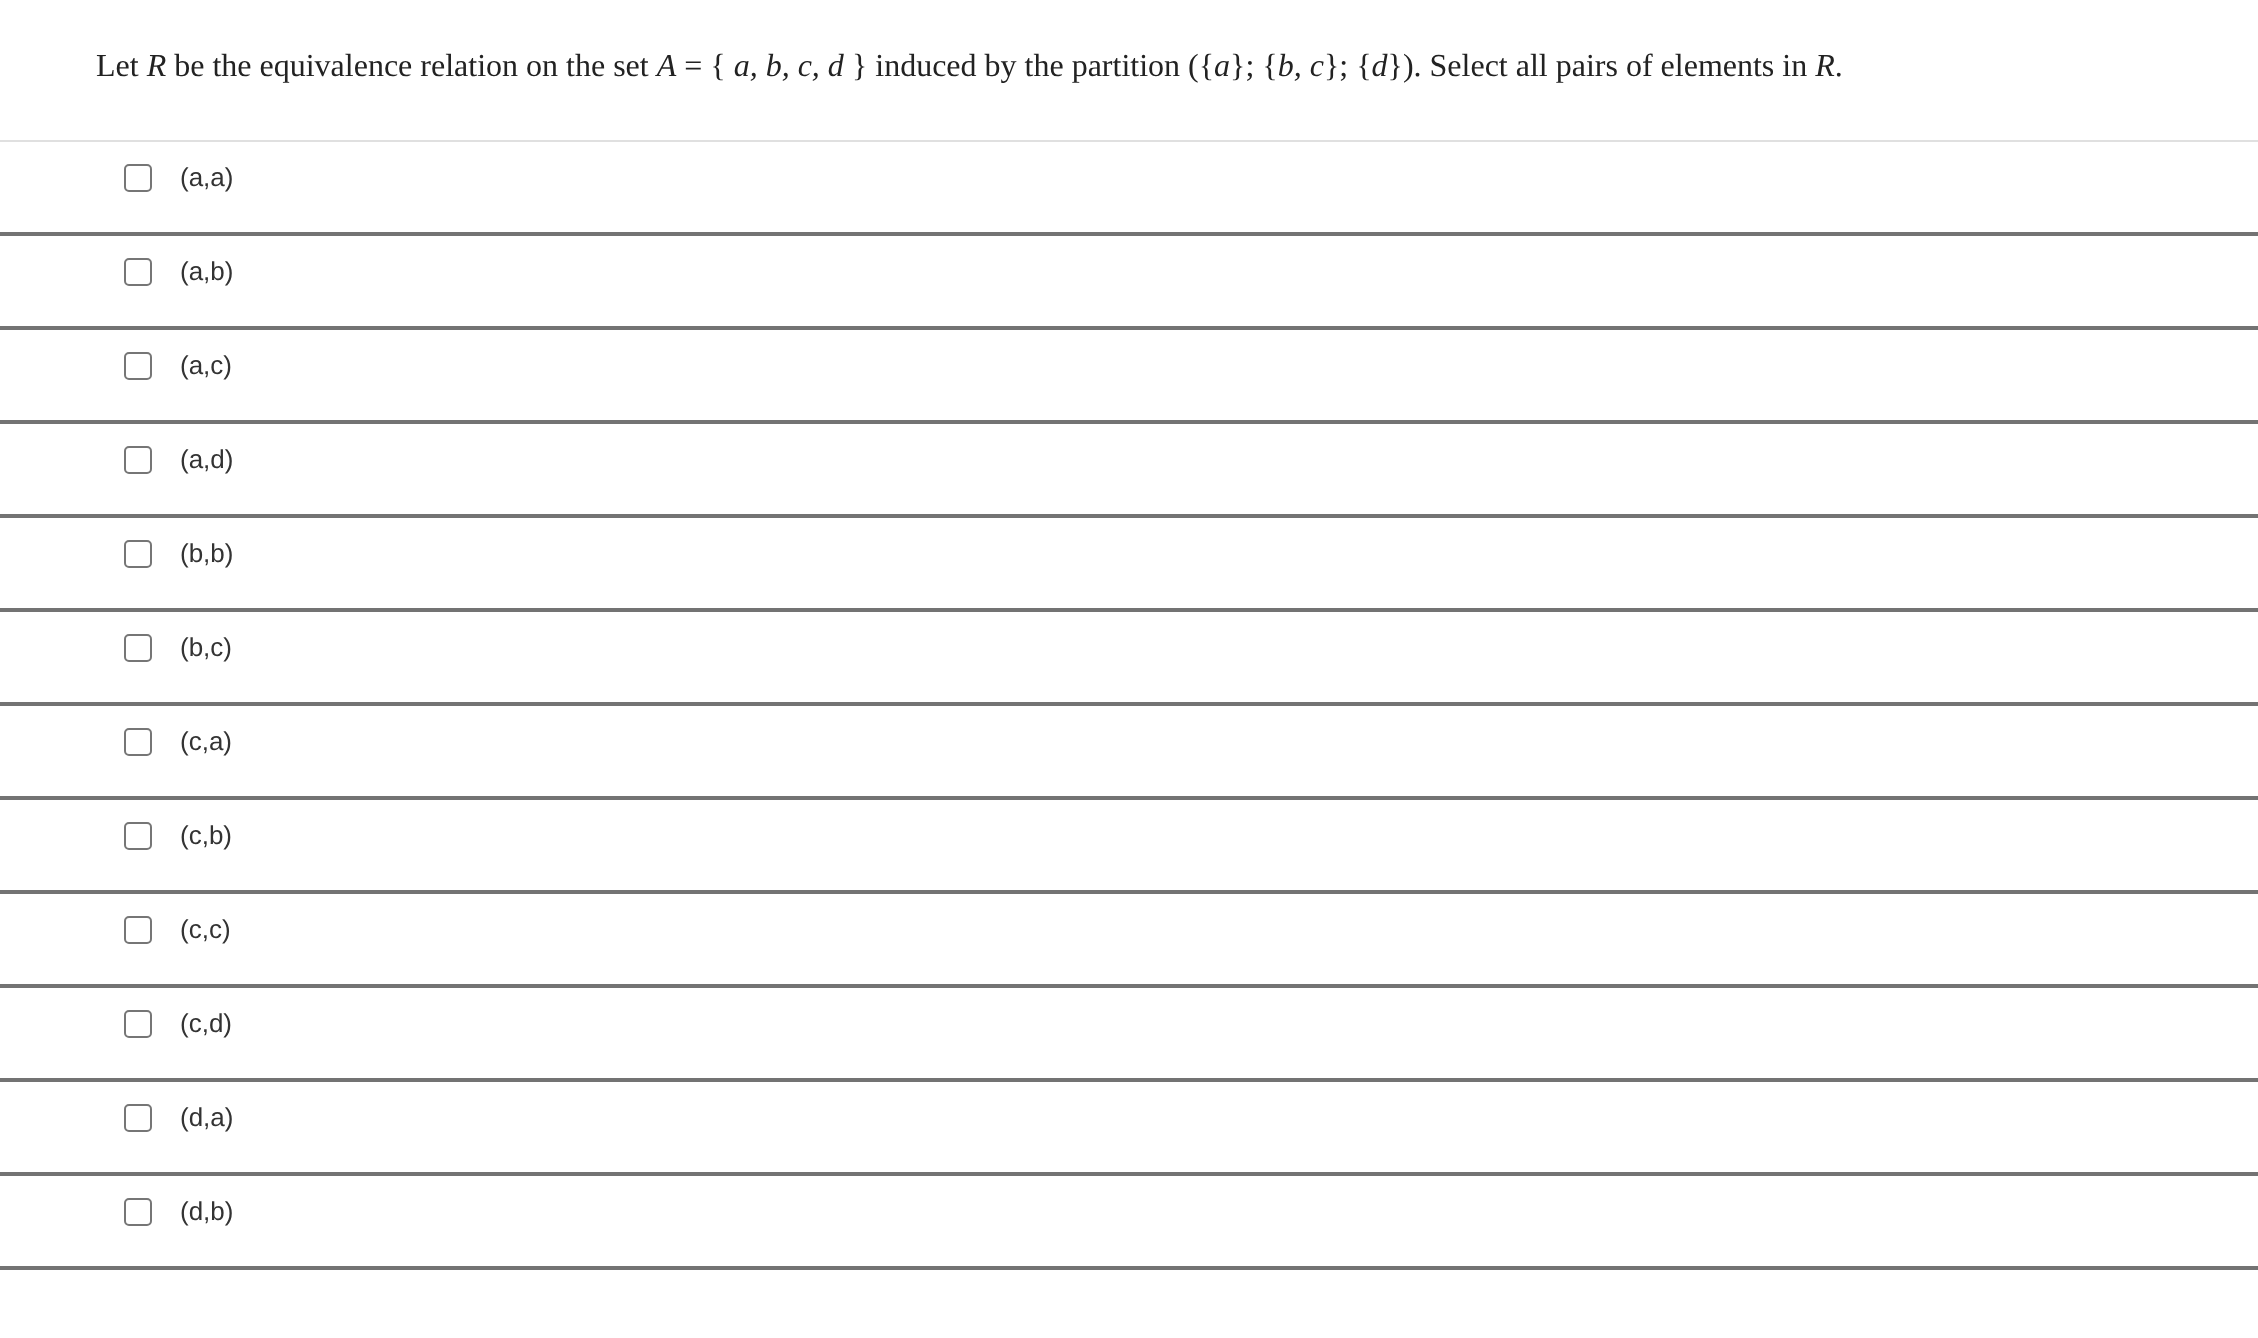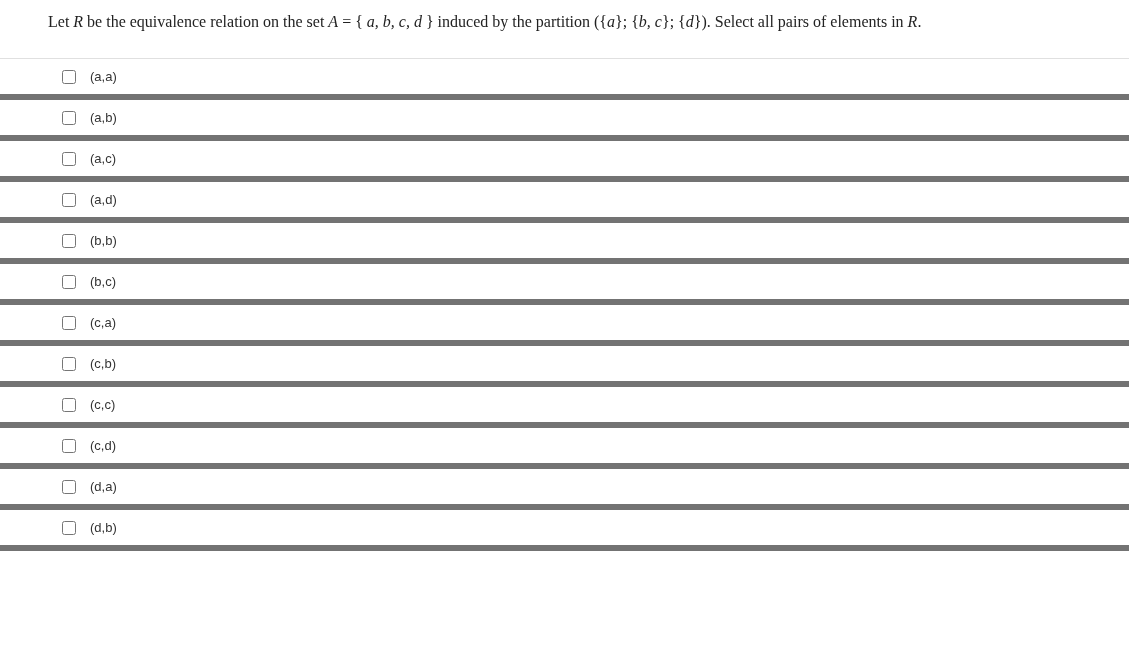--- a/index.html
+++ b/index.html
@@ -7,39 +7,39 @@
       padding: 0;
       box-sizing: border-box;
     }
     body {
       font-family: Georgia, 'Times New Roman', serif;
       background: #ffffff;
       padding: 10px 0;
     }
     .container {
       width: 1129px;
-      margin: 0 auto;
+      margin: 12px auto;
     }
     .question-text {
       font-size: 16px;
       color: #222;
       padding: 0 48px 24px 48px;
       line-height: 1.5;
     }
     .question-text .italic {
       font-style: italic;
     }
     .options-list {
       border-top: 1px solid #e0e0e0;
     }
     .option-row {
       display: flex;
       align-items: center;
-      padding: 10px 48px 10px 62px;
-      border-bottom: 6px solid #737373;
+      padding: 10px 48px 20px 62px;
+      border-bottom: 2px solid #737373;
       font-family: Arial, sans-serif;
     }
     .option-row input[type="checkbox"] {
       width: 14px;
       height: 14px;
       margin-right: 14px;
       cursor: pointer;
     }
     .option-label {
       font-size: 13px;

